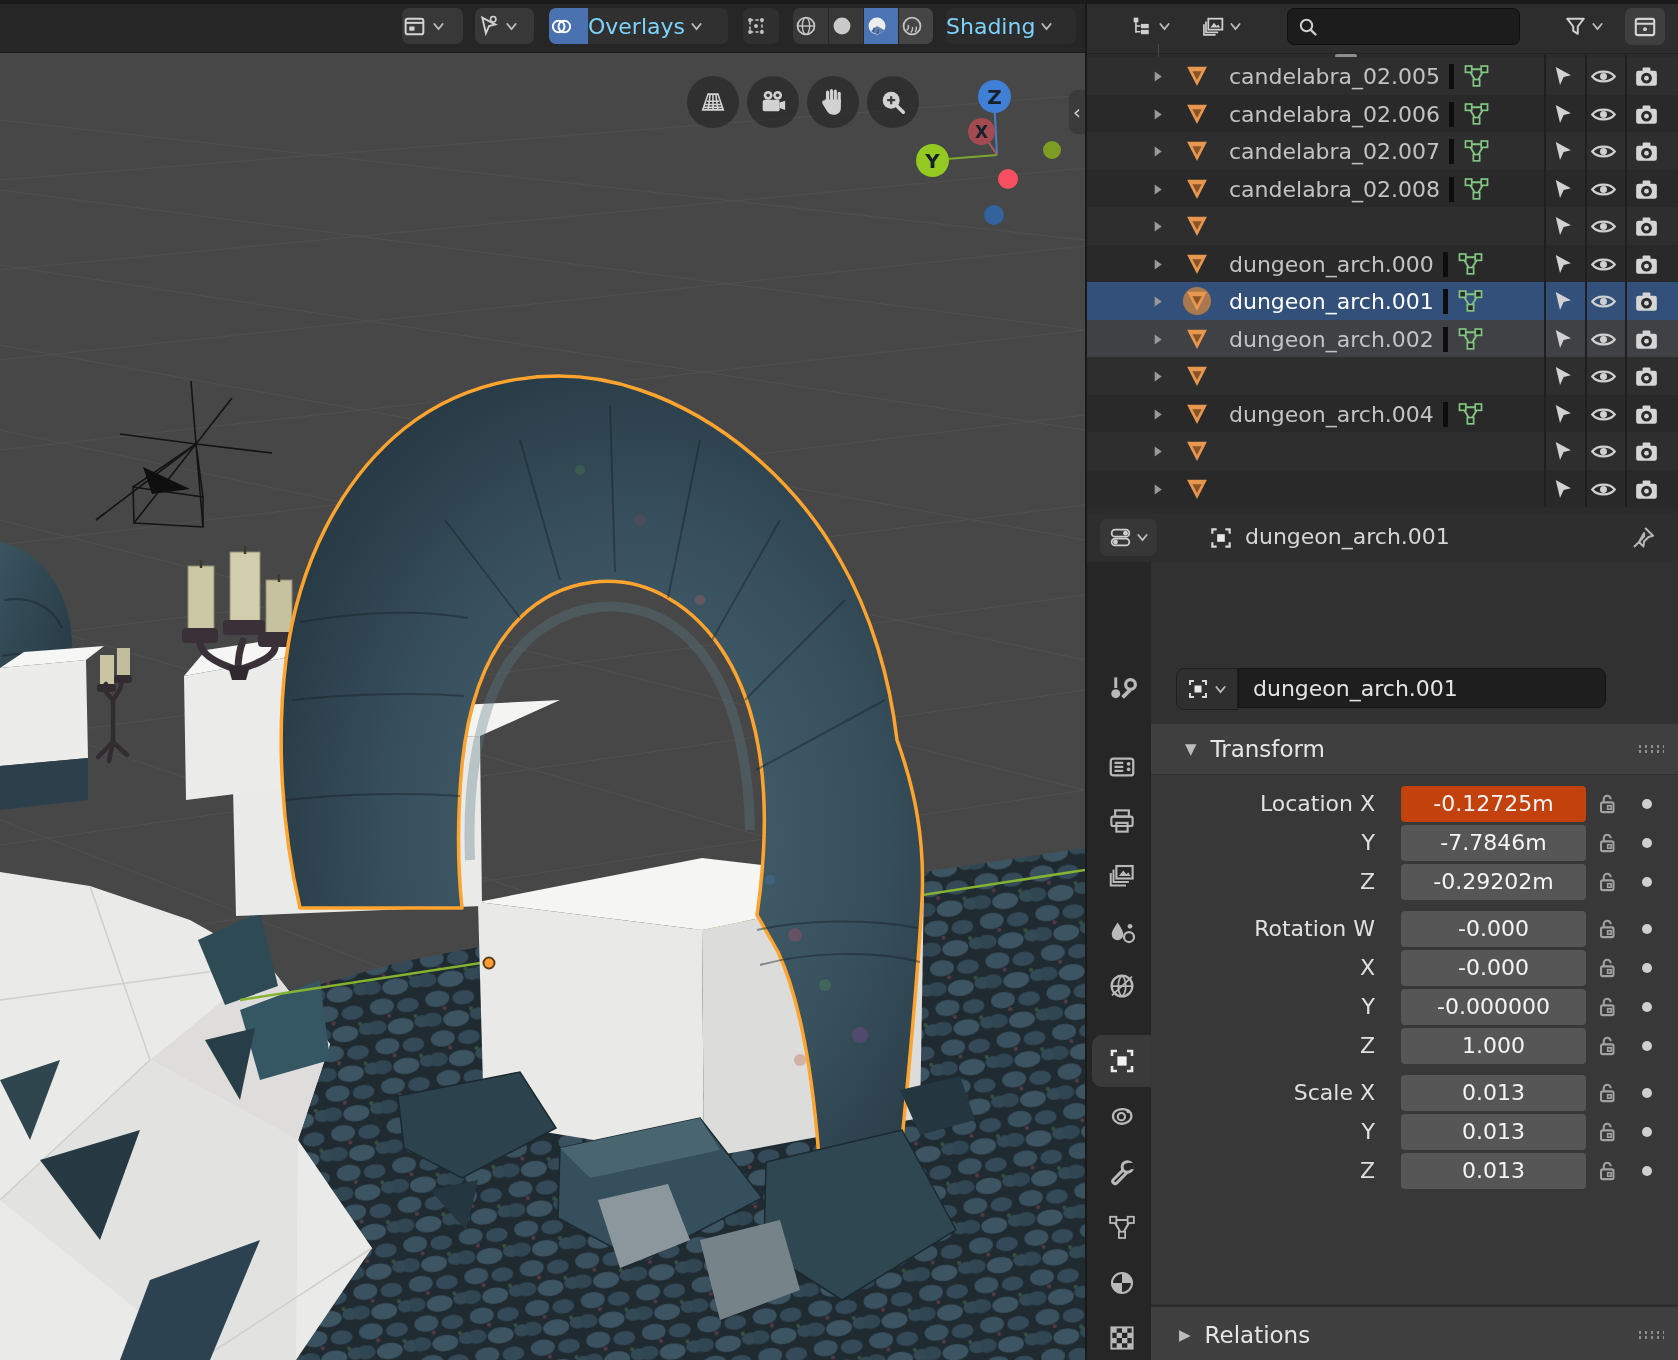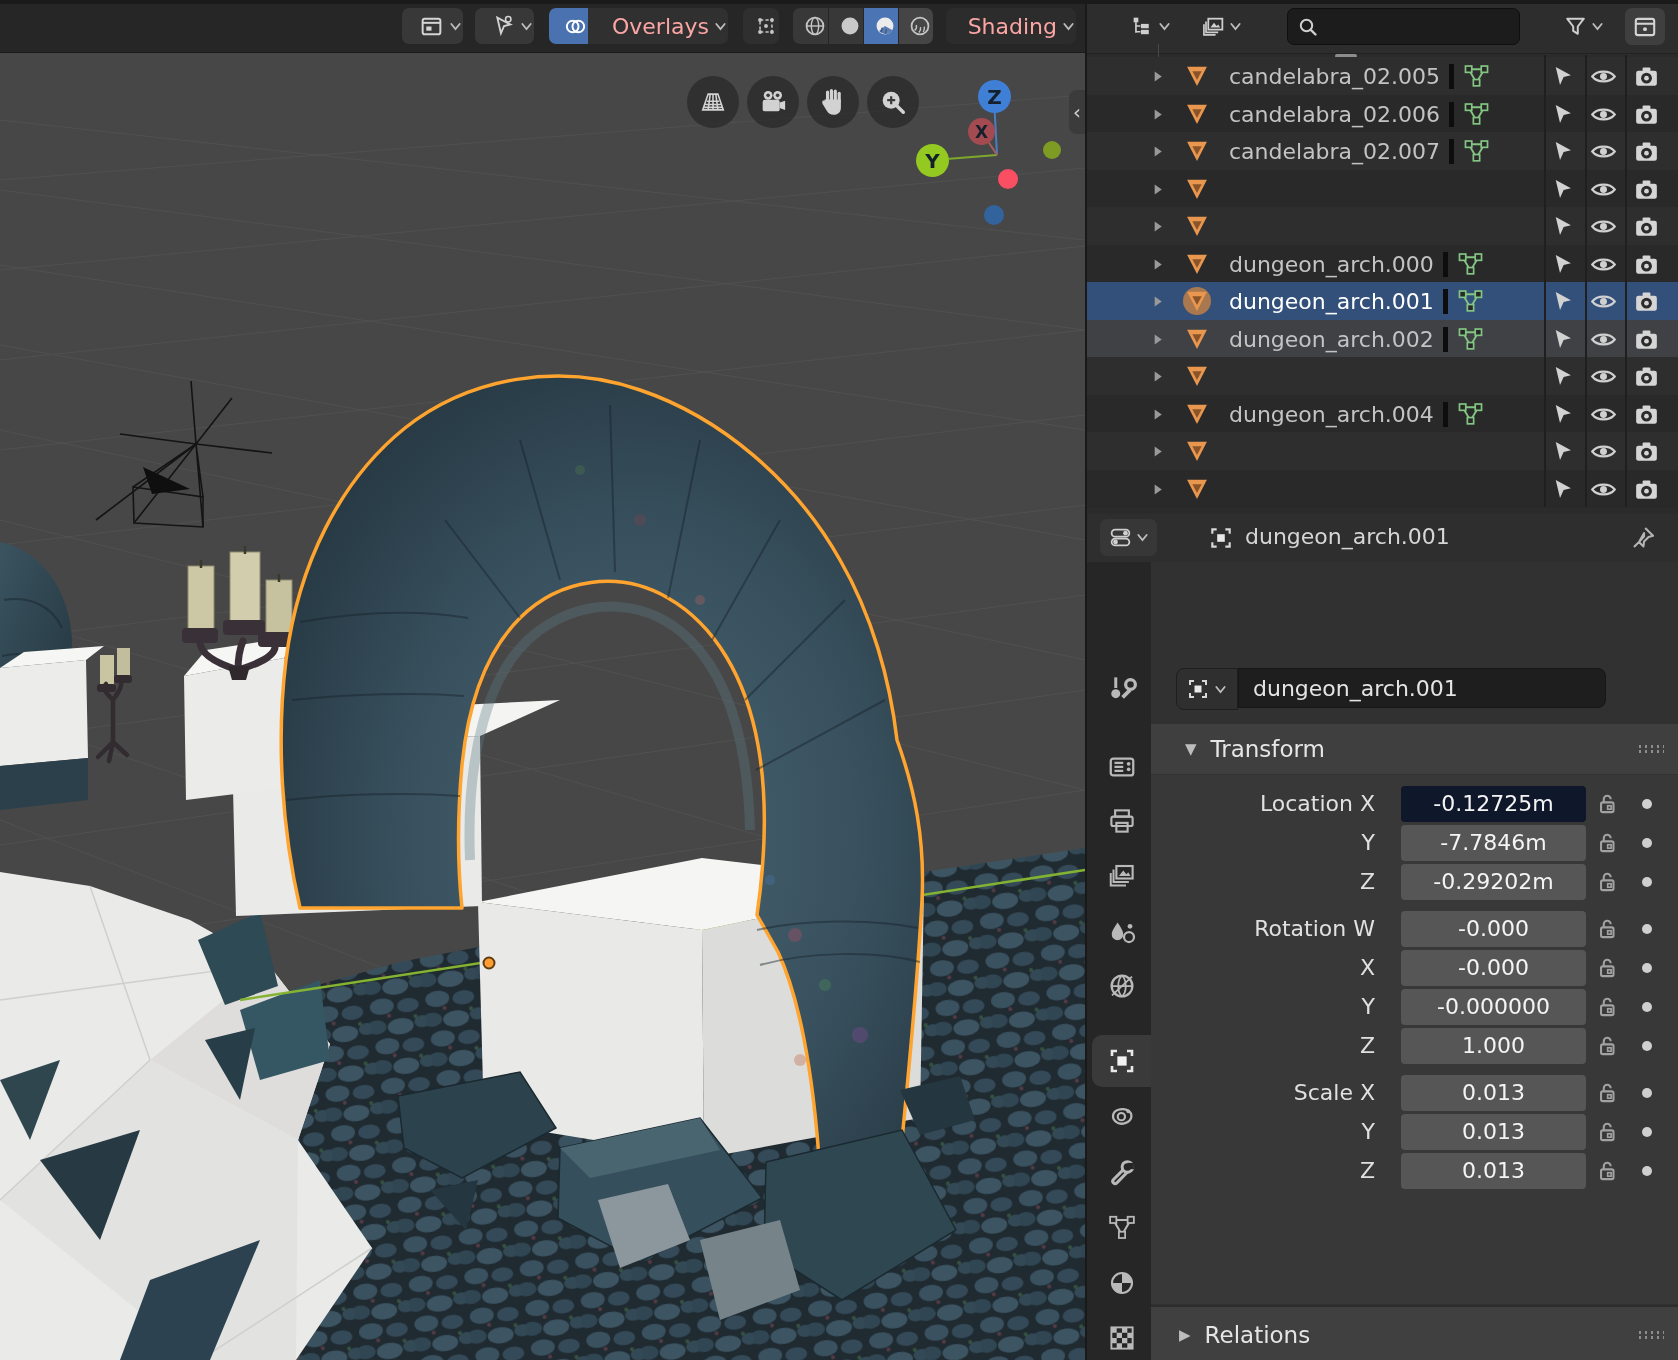--- a/index.html
+++ b/index.html
@@ -4,21 +4,21 @@
 <style>
   html,body{margin:0;padding:0;background:#111;}
   #screen{position:relative;width:1678px;height:1360px;overflow:hidden;
     font-family:"DejaVu Sans","Liberation Sans",sans-serif;color:#c8c8c8;
     -webkit-font-smoothing:antialiased;}
   .abs{position:absolute;}
   
   #vp{left:0;top:0;width:1085px;height:1360px;background:#474747;}
   #vpHeader{left:0;top:0;width:1085px;height:52px;background:#262626;border-bottom:1px solid #1b1b1b;}
   .hbtn{position:absolute;top:8px;height:36px;background:#383838;border-radius:7px;
-    display:flex;align-items:center;justify-content:flex-end;gap:4px;color:#fca5a5;font-size:22px;}
+    display:flex;align-items:center;justify-content:flex-start;gap:4px;color:#7dd3fc;font-size:22px;}
   .chev{width:15px;height:15px;flex:0 0 auto;}
   .gadget{position:absolute;width:52px;height:52px;border-radius:50%;background:rgba(30,30,30,.55);
     display:flex;align-items:center;justify-content:center;}
   .ball{position:absolute;border-radius:50%;display:flex;align-items:center;justify-content:center;
     font-weight:bold;color:#14202c;}
   #collapseTab{left:1069px;top:90px;width:16px;height:44px;background:#3b3b3b;border-radius:8px 0 0 8px;
     color:#cfcfcf;display:flex;align-items:center;justify-content:center;font-size:20px;}
   
   #outl{left:1085px;top:0;width:593px;height:514px;background:#2b2b2b;border-left:2px solid #191919;}
   #outlHeader{position:absolute;left:0;top:0;right:0;height:53px;background:#2d2d2d;border-bottom:1px solid #222;}
@@ -55,21 +55,21 @@
   #tpanel{position:absolute;left:0;top:162px;right:0;height:580px;background:#383838;}
   #theader{position:absolute;left:0;top:0;right:0;height:50px;background:#3f3f3f;border-bottom:1px solid #333;
     display:flex;align-items:center;color:#e6e6e6;font-size:23px;}
   .caret{color:#bdbdbd;font-size:15px;margin:0 14px 0 34px;}
   .grip{position:absolute;right:16px;width:27px;height:10px;
     background-image:radial-gradient(#8d8d8d 1.3px,transparent 1.5px);background-size:6px 5px;}
   .trow{position:absolute;left:0;right:0;height:36px;}
   .tlab{position:absolute;left:36px;width:188px;text-align:right;font-size:22px;color:#e0e0e0;line-height:36px;}
   .tval{position:absolute;left:250px;width:185px;height:36px;background:#565656;border-radius:4px;
     text-align:center;line-height:36px;font-size:22px;color:#f4f4f4;}
-  .tval.hov{background:#0f172a;}
+  .tval.hov{background:#c2410c;}
   .lockic{position:absolute;left:443px;top:5px;width:26px;height:26px;}
   .adot{position:absolute;left:491px;top:13px;width:10px;height:10px;border-radius:50%;background:#cfcfcf;}
   .ppanel{position:absolute;left:0;right:0;height:56px;background:#404040;border-top:2px solid #2c2c2c;
     display:flex;align-items:center;color:#e5e5e5;font-size:23px;}
   .ic{display:block;}
 </style>
 </head>
 <body>
 
 <div id="screen">
@@ -625,20 +625,27 @@
           <use href="#i-cam"></use>
         </svg>
       </div>
   <div class="orow odd" style="top:170px">
         <svg class="oi exp">
           <use href="#i-exp"></use>
         </svg>
         <svg class="oi objic">
           <use href="#i-obj"></use>
         </svg>
+        <div class="flow">
+          <span class="onm">candelabra_02.008</span>
+          <span class="vbar"></span>
+          <svg class="oi" width="27" height="27">
+            <use href="#i-mesh"></use>
+          </svg>
+        </div>
         <svg class="oi rcic" style="left:462px">
           <use href="#i-cursor"></use>
         </svg>
         <svg class="oi rcic" style="left:503px">
           <use href="#i-eye"></use>
         </svg>
         <svg class="oi rcic" style="left:546px">
           <use href="#i-cam"></use>
         </svg>
       </div>

